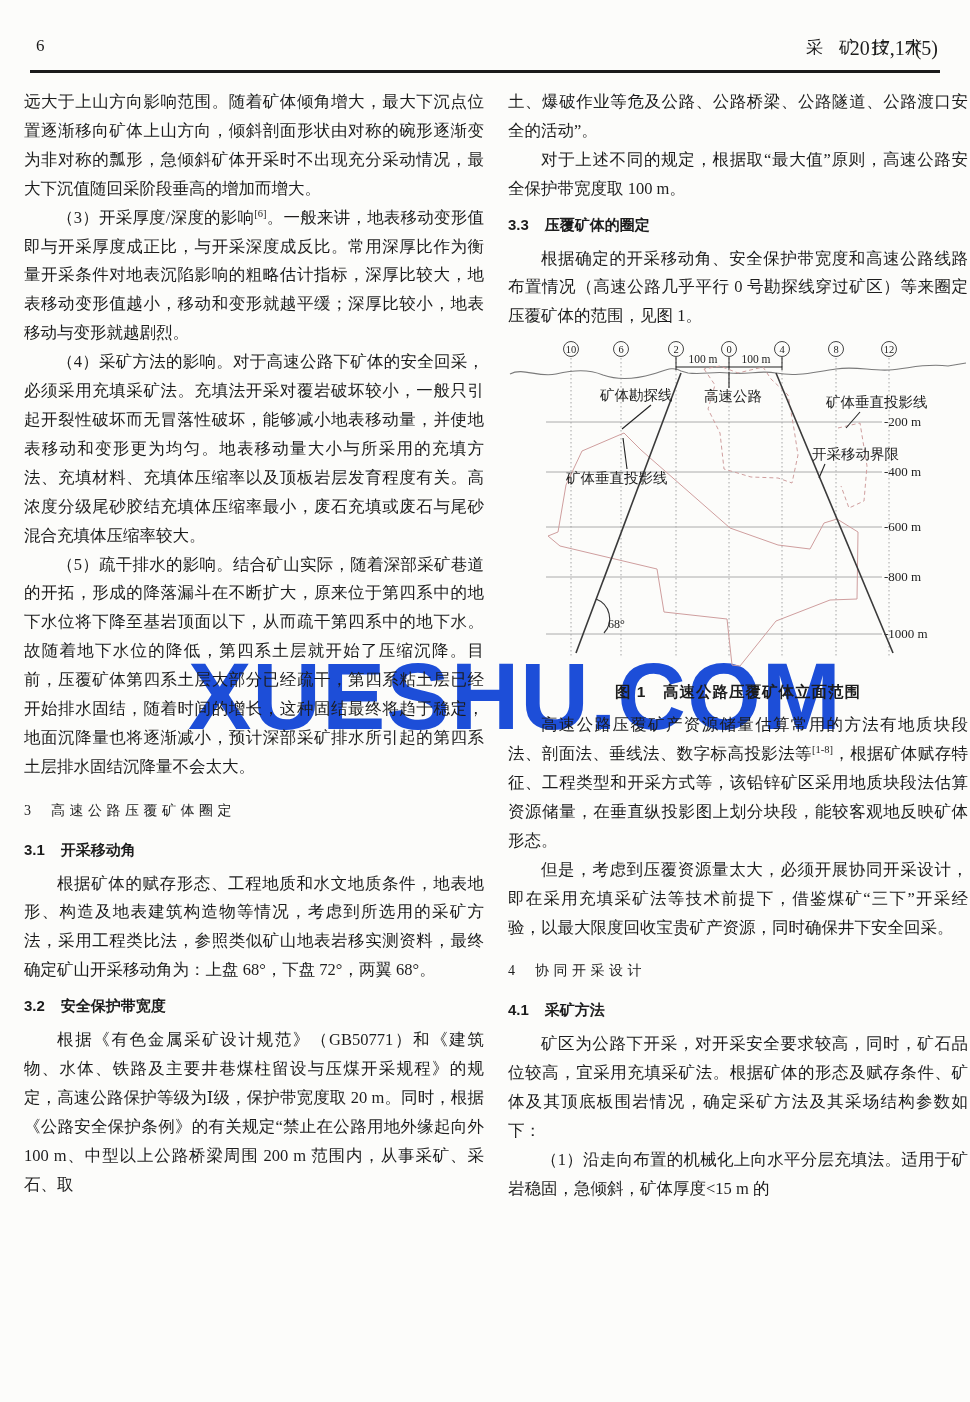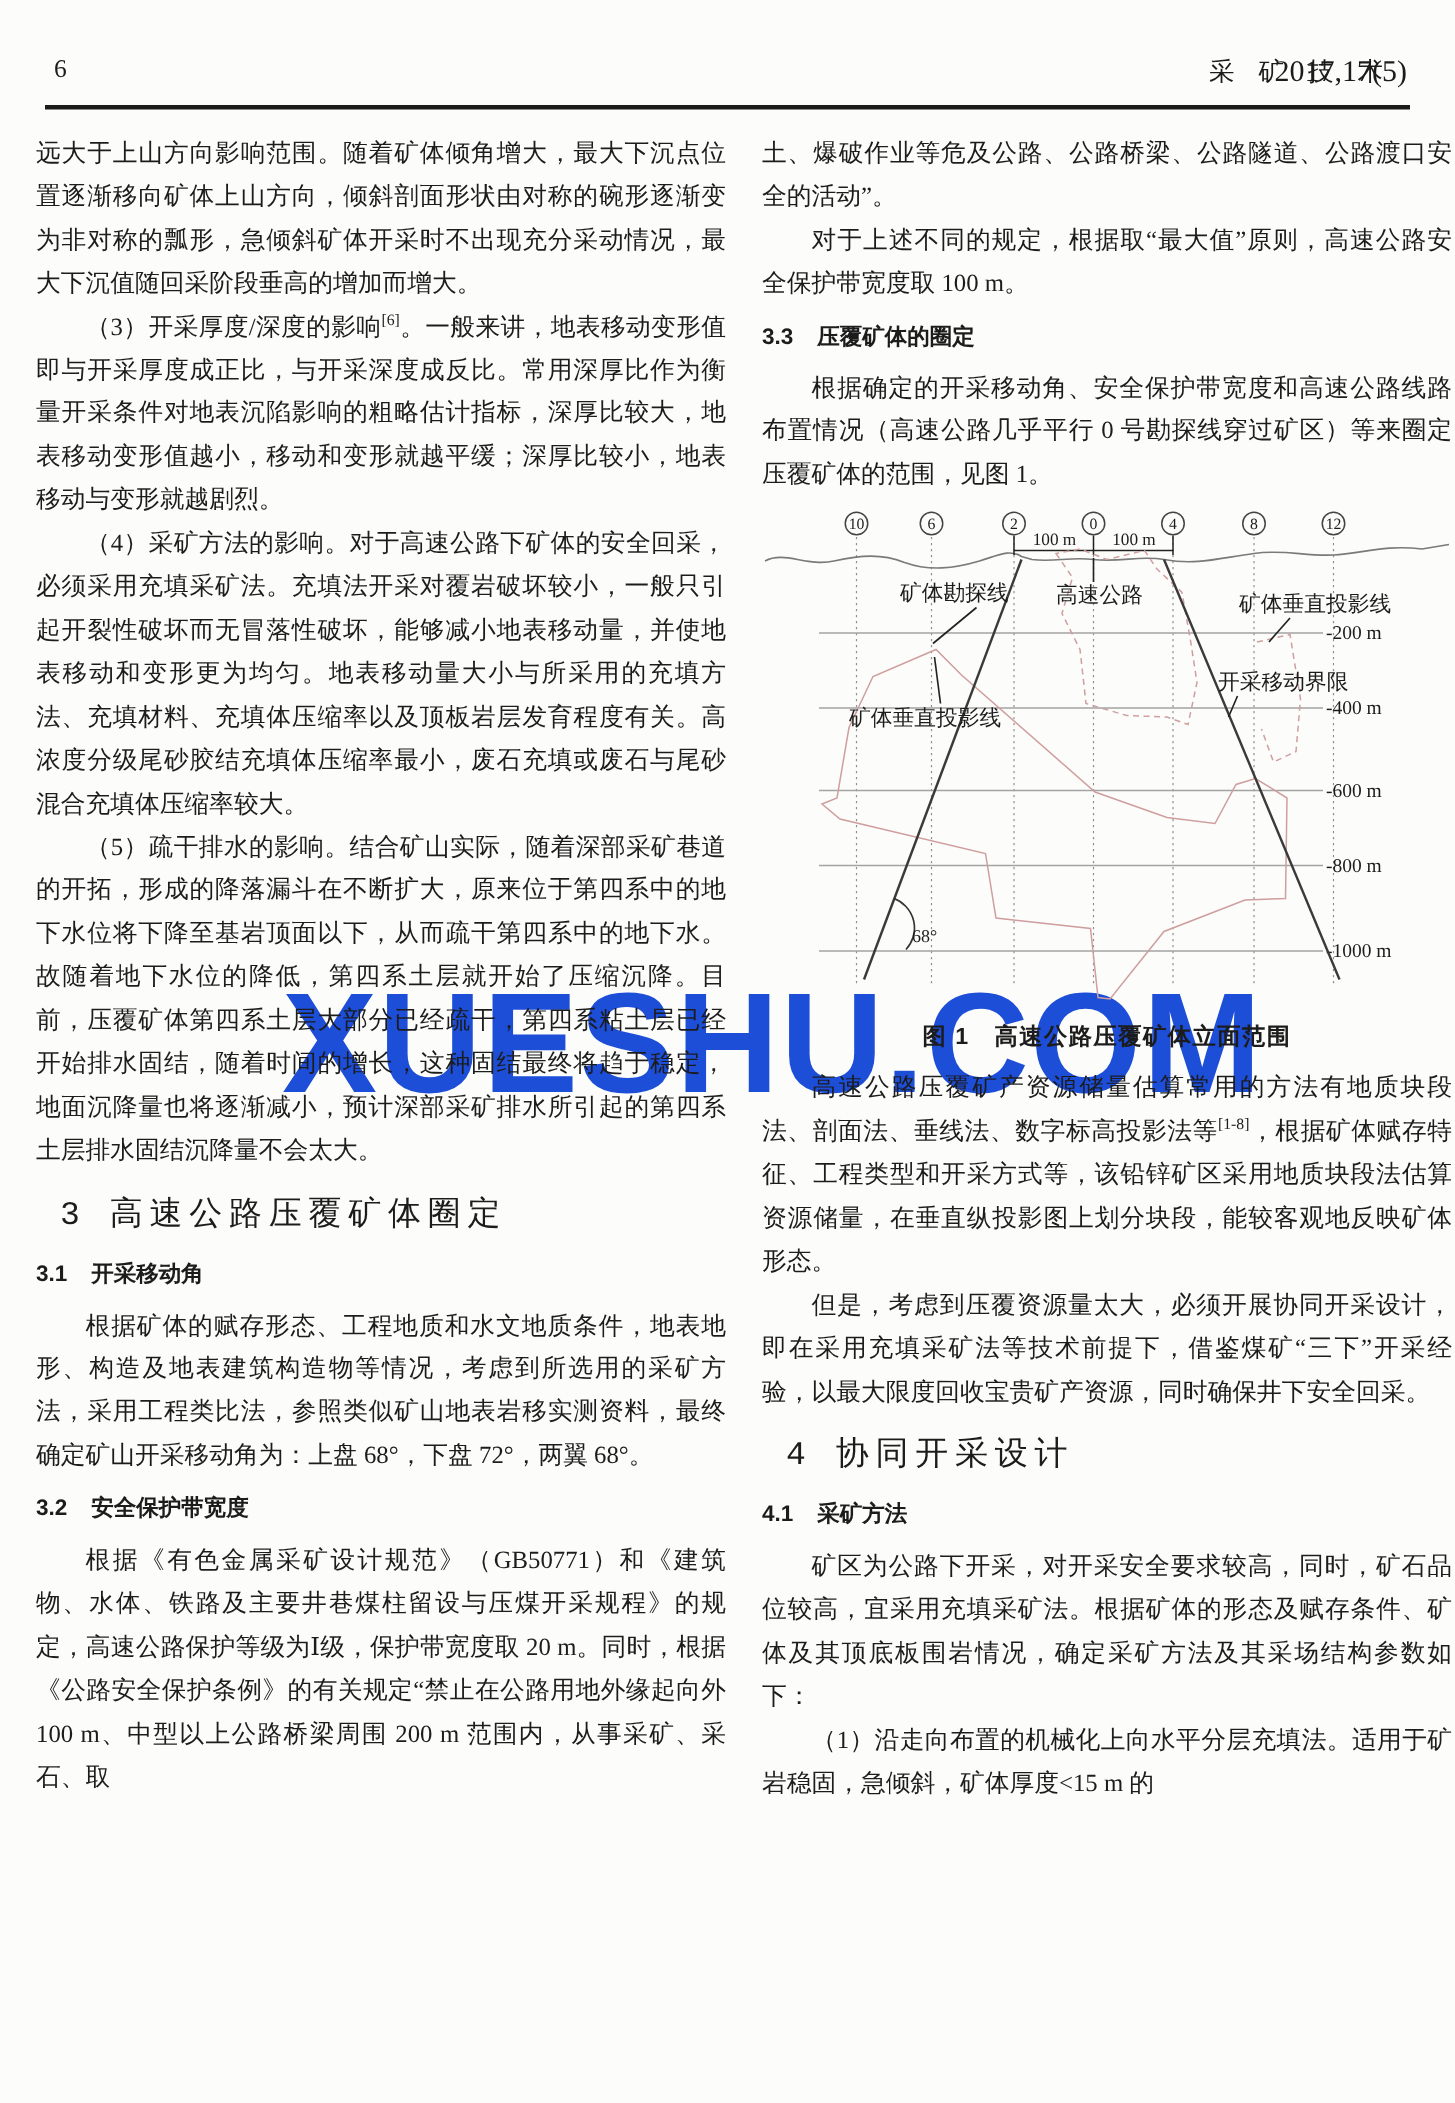--- a/index.html
+++ b/index.html
@@ -16,22 +16,22 @@
   .wm{position:absolute;left:188px;top:642px;z-index:0;font-family:"Liberation Sans","DejaVu Sans",sans-serif;
       font-weight:bold;font-size:95px;color:#1d4ed8;letter-spacing:1px;user-select:none;}
   
   .col{position:absolute;top:88px;width:460px;z-index:1;font-size:16.5px;line-height:28.9px;
        text-align:justify;}
   .col-left{left:24px;}
   .col-right{left:508px;}
   p.body{margin:0;}
   p.ind{text-indent:2em;}
   sup{font-size:10.5px;line-height:0;}
-  .h1{font-family:Liberation Mono, monospace;font-weight:normal;font-size:22px;
-      margin:15px 16px 10px;letter-spacing:0;}
+  .h1{font-family:Liberation Serif, serif;font-weight:normal;font-size:14px;
+      margin:15px 0 10px;letter-spacing:0;}
   .h1 .num{margin-right:20px;letter-spacing:0;}
   .h1 .ttl{letter-spacing:4.5px;}
   .h2{font-family:"Liberation Sans","DejaVu Sans",sans-serif;font-weight:bold;font-size:15px;
       margin:7px 0 5px;}
   .h2 .num{margin-right:16px;}
   
   .figwrap{margin:6px 0 0;}
   .figcap{text-align:center;font-family:"Liberation Sans","DejaVu Sans",sans-serif;font-weight:bold;
           font-size:15.5px;letter-spacing:1px;margin:4px 0 8px;line-height:22px;}
   svg text{font-family:"Liberation Serif","DejaVu Serif",serif;fill:#1c1c1c;}

